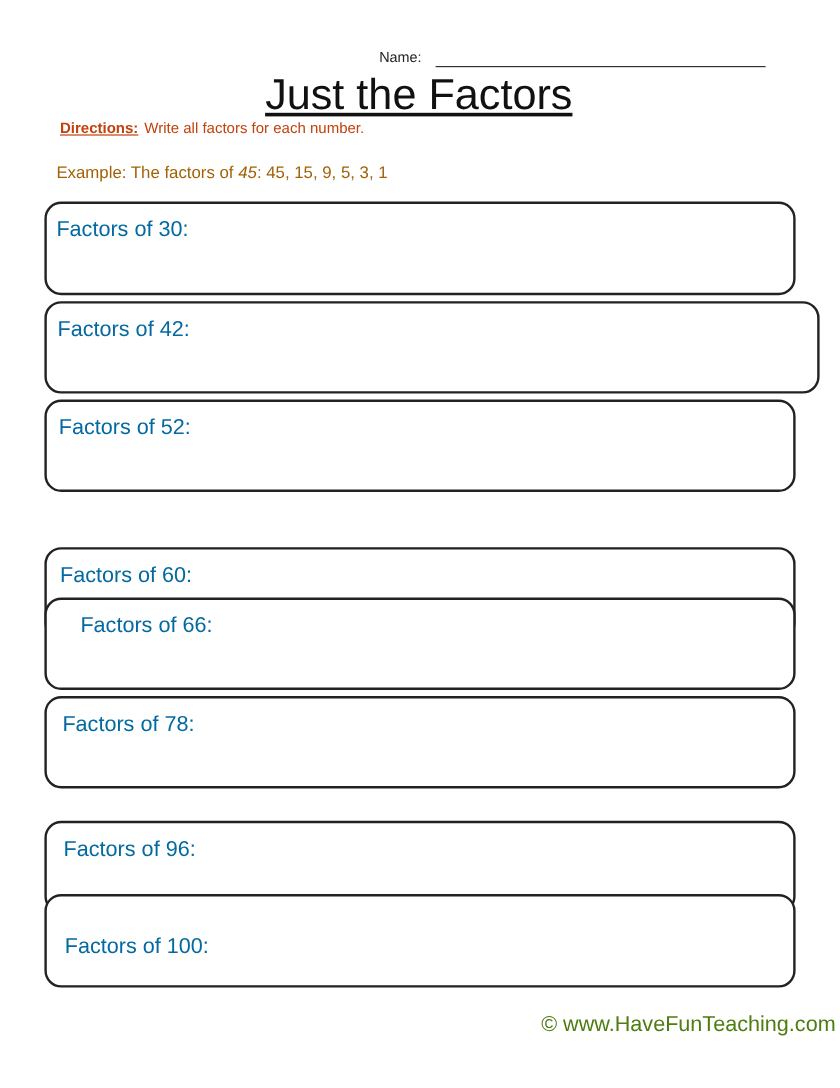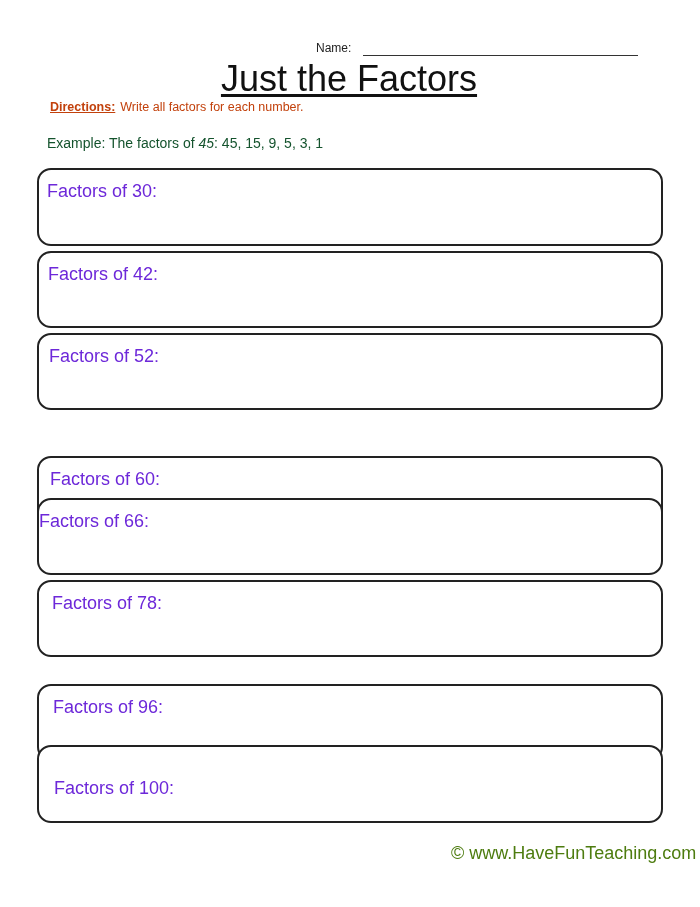--- a/index.html
+++ b/index.html
@@ -3,51 +3,51 @@
 <meta charset="utf-8">
 <style>
   html, body { margin:0; padding:0; background:#ffffff; }
   body { width:700px; height:907px; position:relative; overflow:hidden; font-family:"Liberation Sans", sans-serif; color:#111; }
   .name-row { position:absolute; top:41px; left:316px; font-size:12px; color:#222; }
   .name-line { position:absolute; top:55px; left:363px; width:275px; border-bottom:1px solid #333; }
   .title { position:absolute; top:58px; left:0; width:700px; text-align:center; font-size:36px; text-decoration:underline; text-underline-offset:3px; color:#111; }
   .title span { position:relative; left:-1px; }
   .directions { position:absolute; top:100px; left:50px; font-size:12.5px; color:#c2410c; }
   .directions b { text-decoration:underline; margin-right:5px; }
-  .example { position:absolute; top:135px; left:47px; font-size:14px; color:#14532d; }
+  .example { position:absolute; top:135px; left:47px; font-size:14px; color:#a16207; }
   .box { position:absolute; left:37px; width:622px; border:2px solid #222; border-radius:14px; background:#fff; }
-  .box .label { position:absolute; top:11px; font-size:18px; color:#6d28d9; }
+  .box .label { position:absolute; top:11px; font-size:18px; color:#0369a1; }
   .footer { position:absolute; top:843px; left:451px; font-size:18px; color:#4d7c0f; }
 </style>
 </head>
 <body>
 
 <div class="name-row">Name:</div>
 <div class="name-line"></div>
 
 <div class="title"><span>Just the Factors</span></div>
 
 <div class="directions"><b>Directions:</b><span>Write all factors for each number.</span></div>
 
 <div class="example"><span>Example:  The factors of </span><i>45</i><span>:  45, 15, 9, 5, 3, 1</span></div>
 
 <div class="box" style="top:168px;height:74px;">
     <span class="label" style="left:8px;">Factors of 30:</span>
   </div>
-<div class="box" style="top:251px;height:73px;">
+<div class="box" style="top:251px;height:73px;padding-left:20px;">
     <span class="label" style="left:9px;">Factors of 42:</span>
   </div>
 <div class="box" style="top:333px;height:73px;text-align:center;">
     <span class="label" style="left:10px;">Factors of 52:</span>
   </div>
 <div class="box" style="top:415px;height:73px;margin-top:41px;">
     <span class="label" style="left:11px;">Factors of 60:</span>
   </div>
 <div class="box" style="top:498px;height:73px;">
-    <span class="label" style="left:0;">Factors of 66:</span>
+    <span class="label" style="left:28px;">Factors of 66:</span>
   </div>
 <div class="box" style="top:580px;height:73px;">
     <span class="label" style="left:13px;">Factors of 78:</span>
   </div>
 <div class="box" style="top:684px;height:73px;">
     <span class="label" style="left:14px;">Factors of 96:</span>
   </div>
 <div class="box" style="top:745px;height:74px;">
     <span class="label" style="left:15px;margin-top:20px;">Factors of 100:</span>
   </div>

